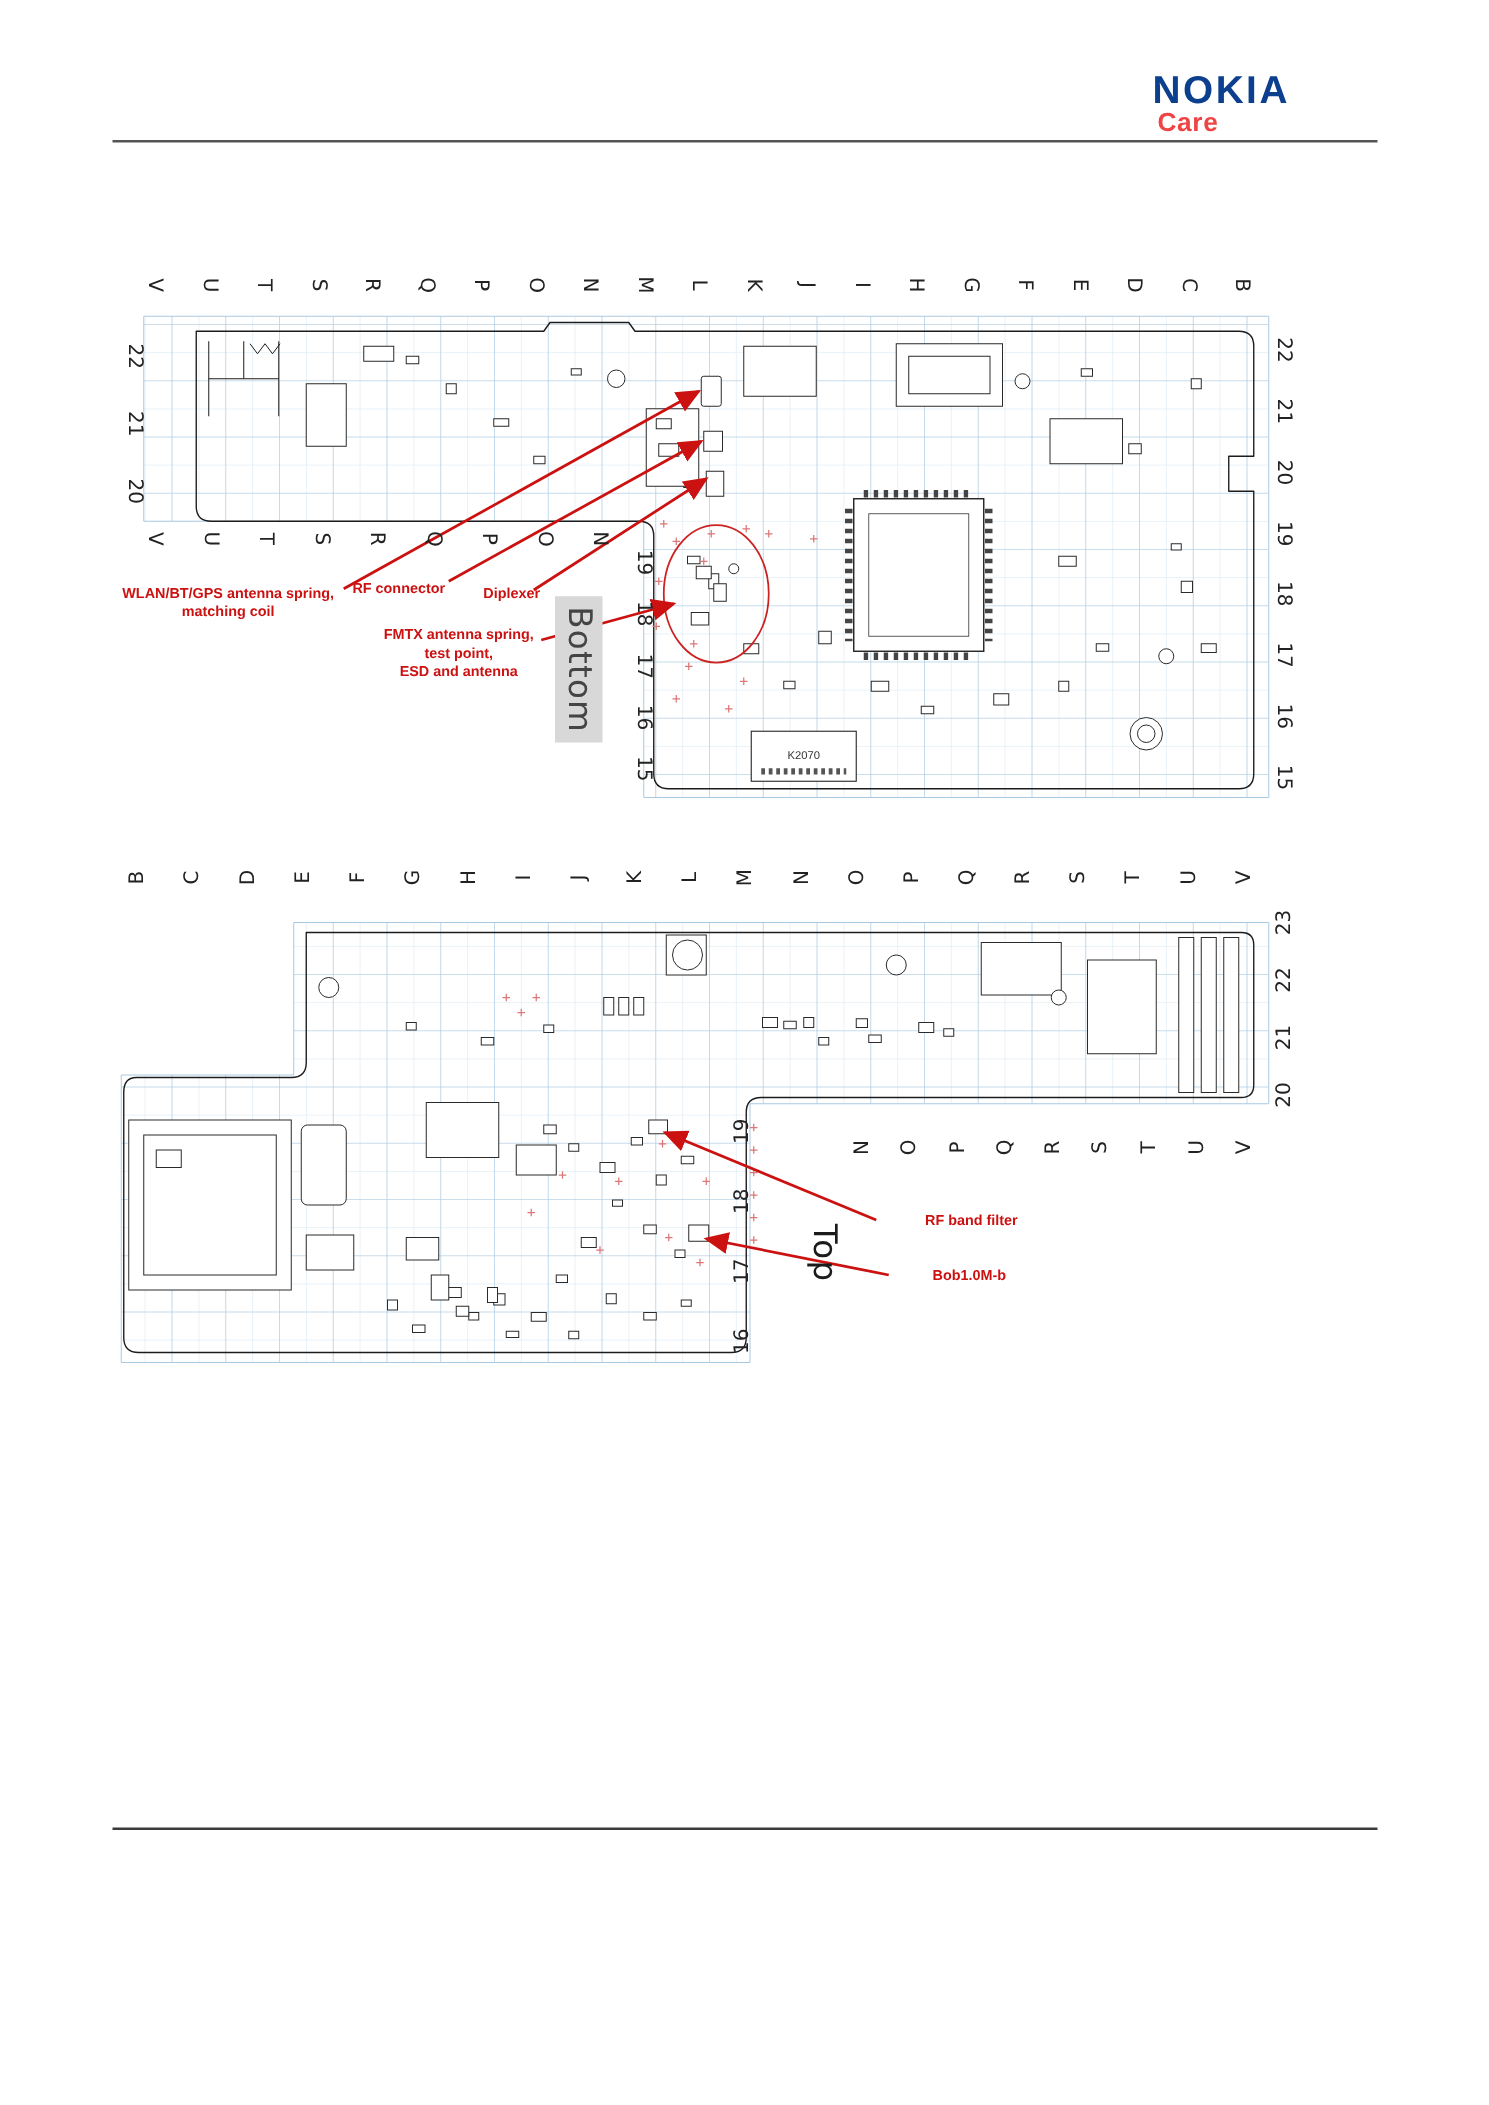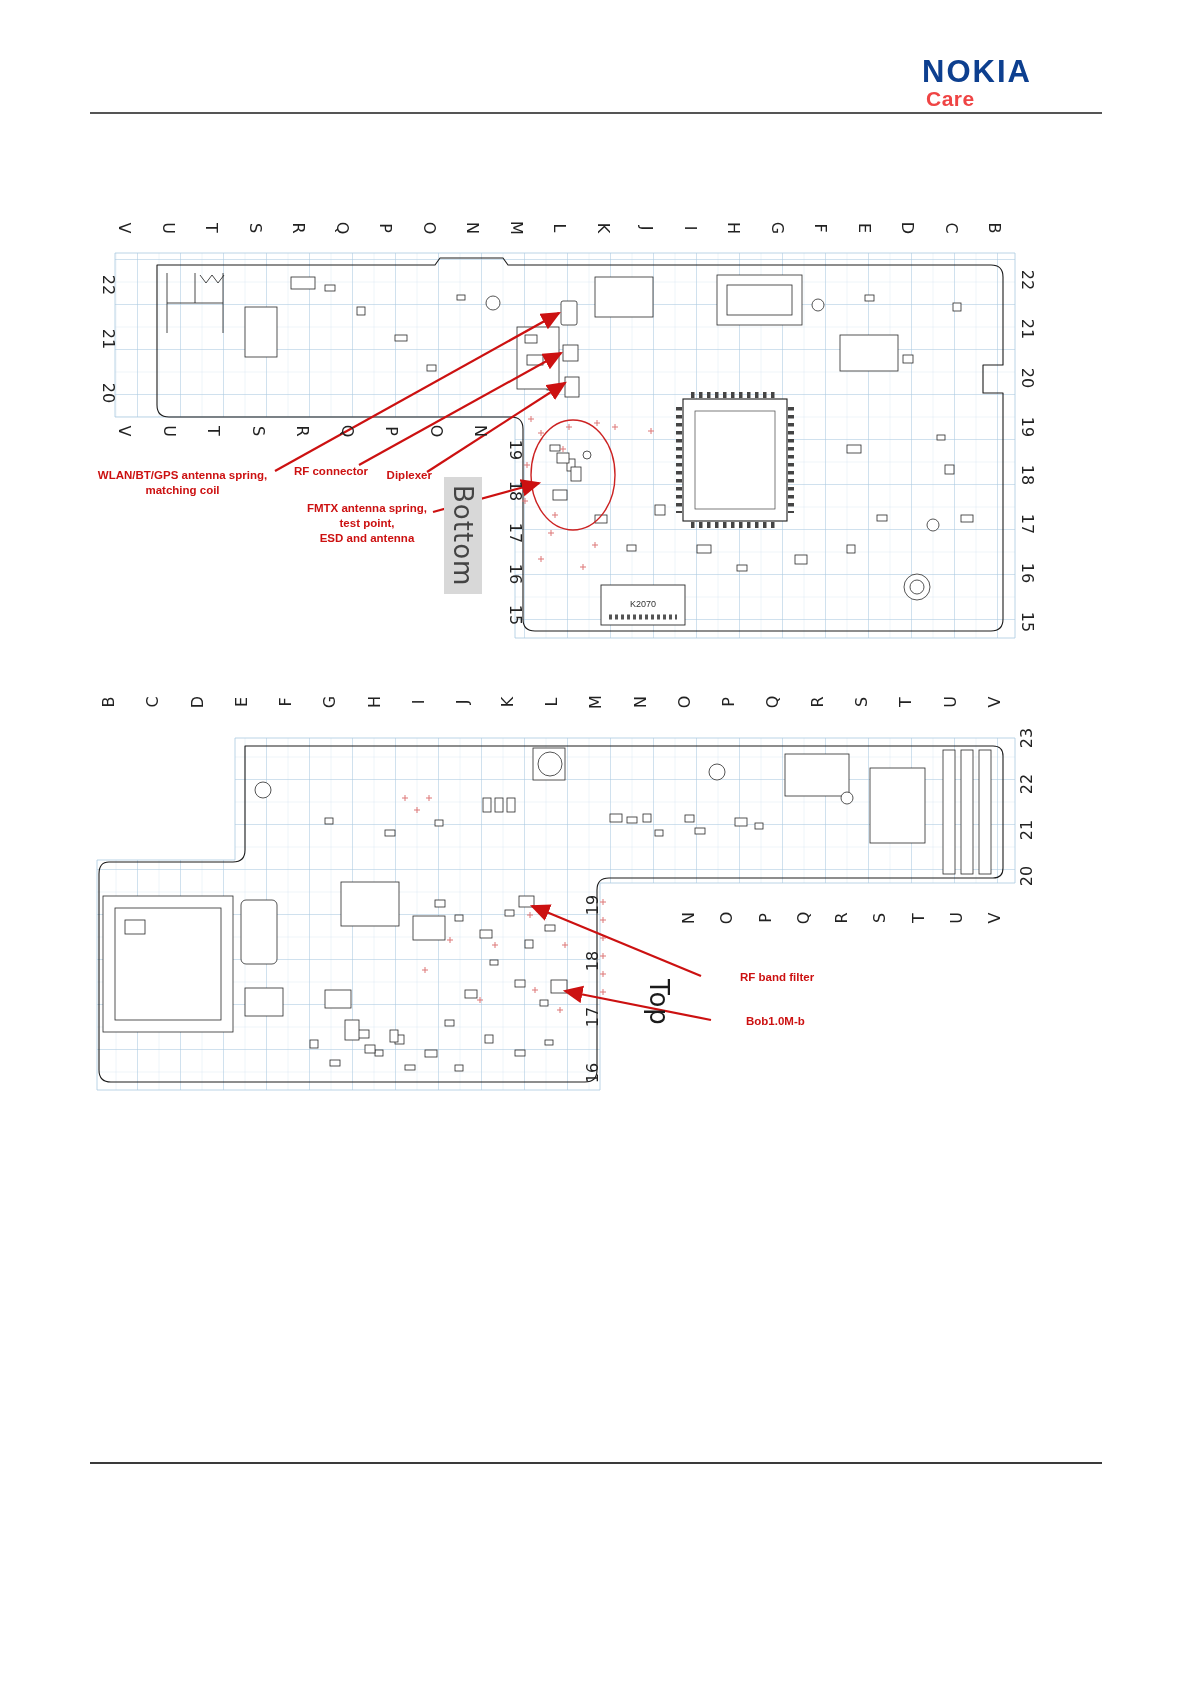--- a/index.html
+++ b/index.html
@@ -204,21 +204,21 @@
       <span class="coord">18</span>
       <span class="coord">17</span>
       <span class="coord">16</span>
       <span class="coord">15</span>
   </div>
 
   <div class="anno" style="left:80px; top:468px; width:205px;">
     <span>WLAN/BT/GPS antenna spring,</span><br>
     <span>matching coil</span>
   </div>
-  <div class="anno" style="left:292px; top:464px; width:78px;">
+  <div class="anno" style="left:280px; top:464px; width:78px;">
     <span>RF connector</span>
   </div>
   <div class="anno" style="left:368px; top:468px; width:64px;text-align:right;">
     <span>Diplexer</span>
   </div>
   <div class="anno" style="left:298px; top:501px; width:138px;">
     <span>FMTX antenna spring,</span><br>
     <span>test point,</span><br>
     <span>ESD and antenna</span>
   </div>

